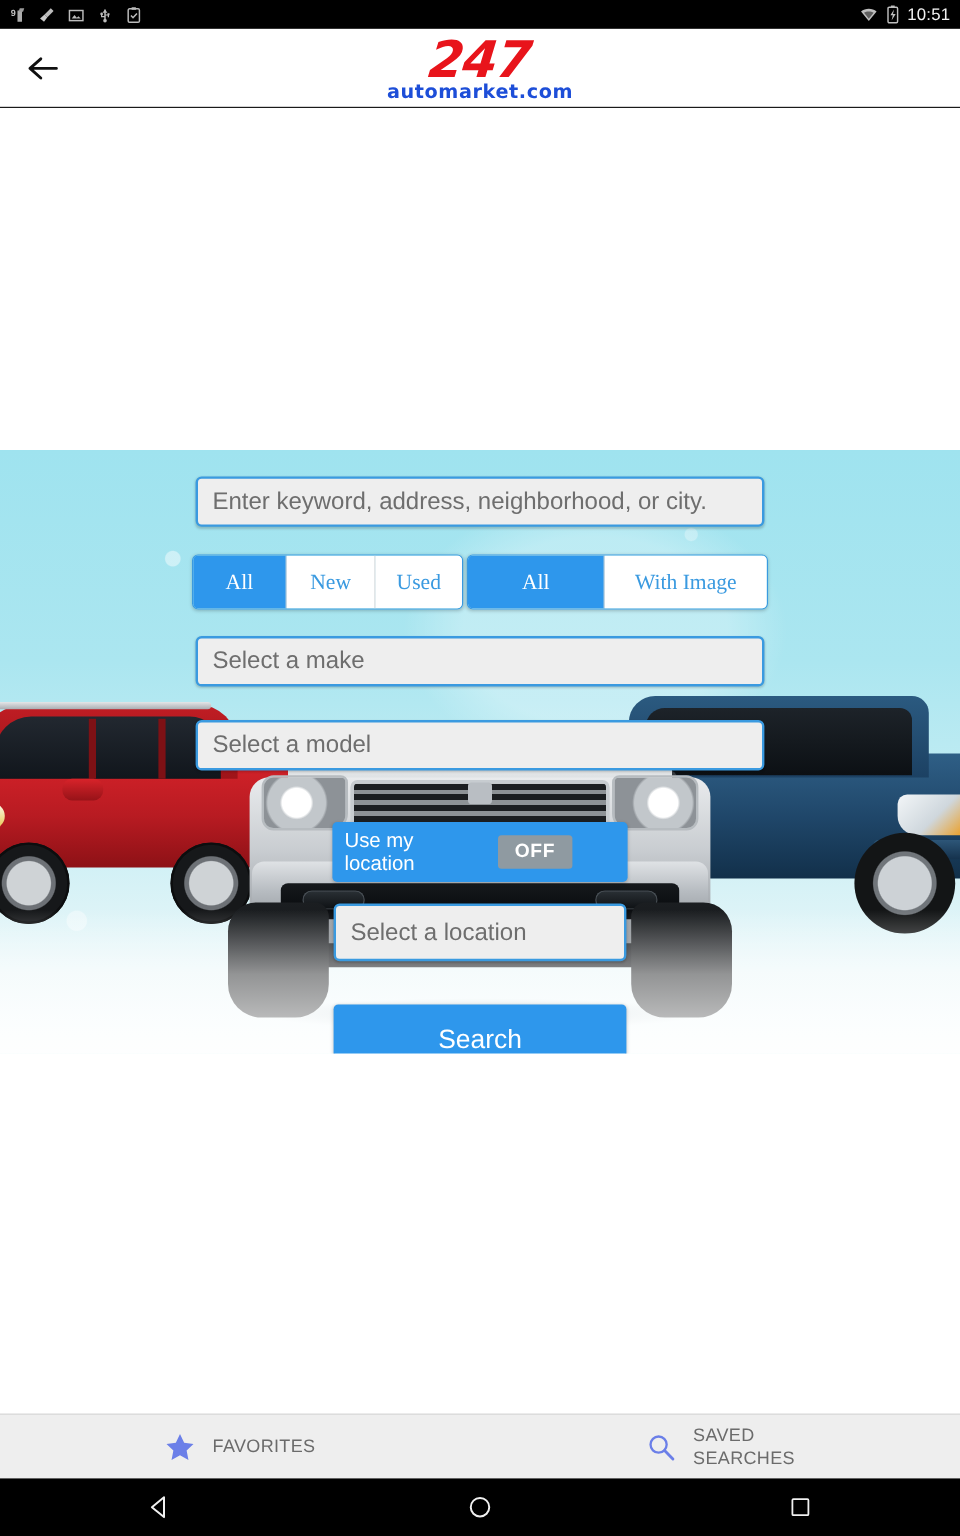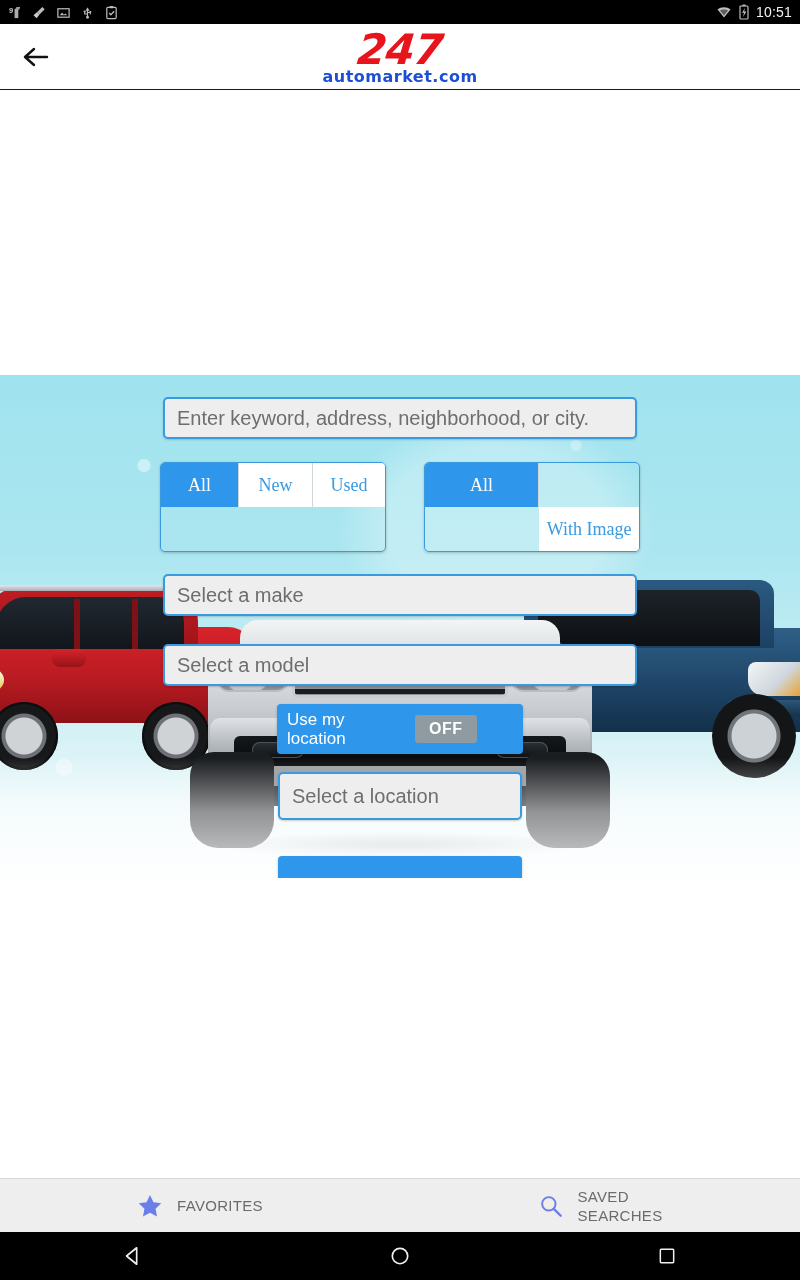--- a/index.html
+++ b/index.html
@@ -293,35 +293,36 @@
   }
   .seg-btn {
     height: 44px; display: flex; align-items: center; justify-content: center;
     font-size: 18px; cursor: pointer;
     background: #ffffff; color: #3a9ae0;
     border-right: 1px solid #cfd6da;
   }
   .seg-btn:last-child { border-right: none; }
   .seg-btn.active { background: #2e97ec; color: #ffffff; }
   .seg-a0 { width: 78px; } .seg-a1 { width: 74px; } .seg-a2 { width: 72px; }
-  .seg-b0 { width: 114px; } .seg-b1 { width: 100px; margin-top: 44px; }
+  .seg-b0 { width: 114px; } .seg-b1 { width: 135px; }
 
   .make-field { margin-bottom: 28px; }
   .model-field { margin-bottom: 18px; }
 
   
   .loc-toggle {
     width: 246px; height: 50px;
     background: #2e97ec;
     border-radius: 4px;
     display: flex; align-items: center;
     padding: 4px 10px;
     margin-bottom: 18px;
     box-shadow: 0 1px 3px rgba(0,0,0,.2);
     cursor: pointer;
+    margin-top: 25px;
   }
   .loc-label {
     color: #ffffff; font-size: 17px; line-height: 19px;
     width: 92px;
   }
   .loc-switch {
     margin-left: 36px;
     background: #8f9aa1;
     color: #ffffff; font-size: 16px; font-weight: bold;
     padding: 5px 14px; border-radius: 3px;
@@ -329,21 +330,21 @@
   }
 
   .location-field {
     width: 244px; height: 48px; margin-bottom: 36px;
   }
 
   .search-btn {
     width: 244px; height: 58px;
     background: #2e97ec;
     border: none; border-radius: 4px;
-    color: #ffffff; font-size: 14px;
+    color: #ffffff; font-size: 22px;
     cursor: pointer;
     box-shadow: 0 1px 3px rgba(0,0,0,.2);
     font-family: "Liberation Sans", sans-serif;
   }
 
   
   .spacer-bottom { background: #ffffff; height: 302px; }
 
   .bottombar {
     position: absolute; left: 0; right: 0; bottom: 48px;

